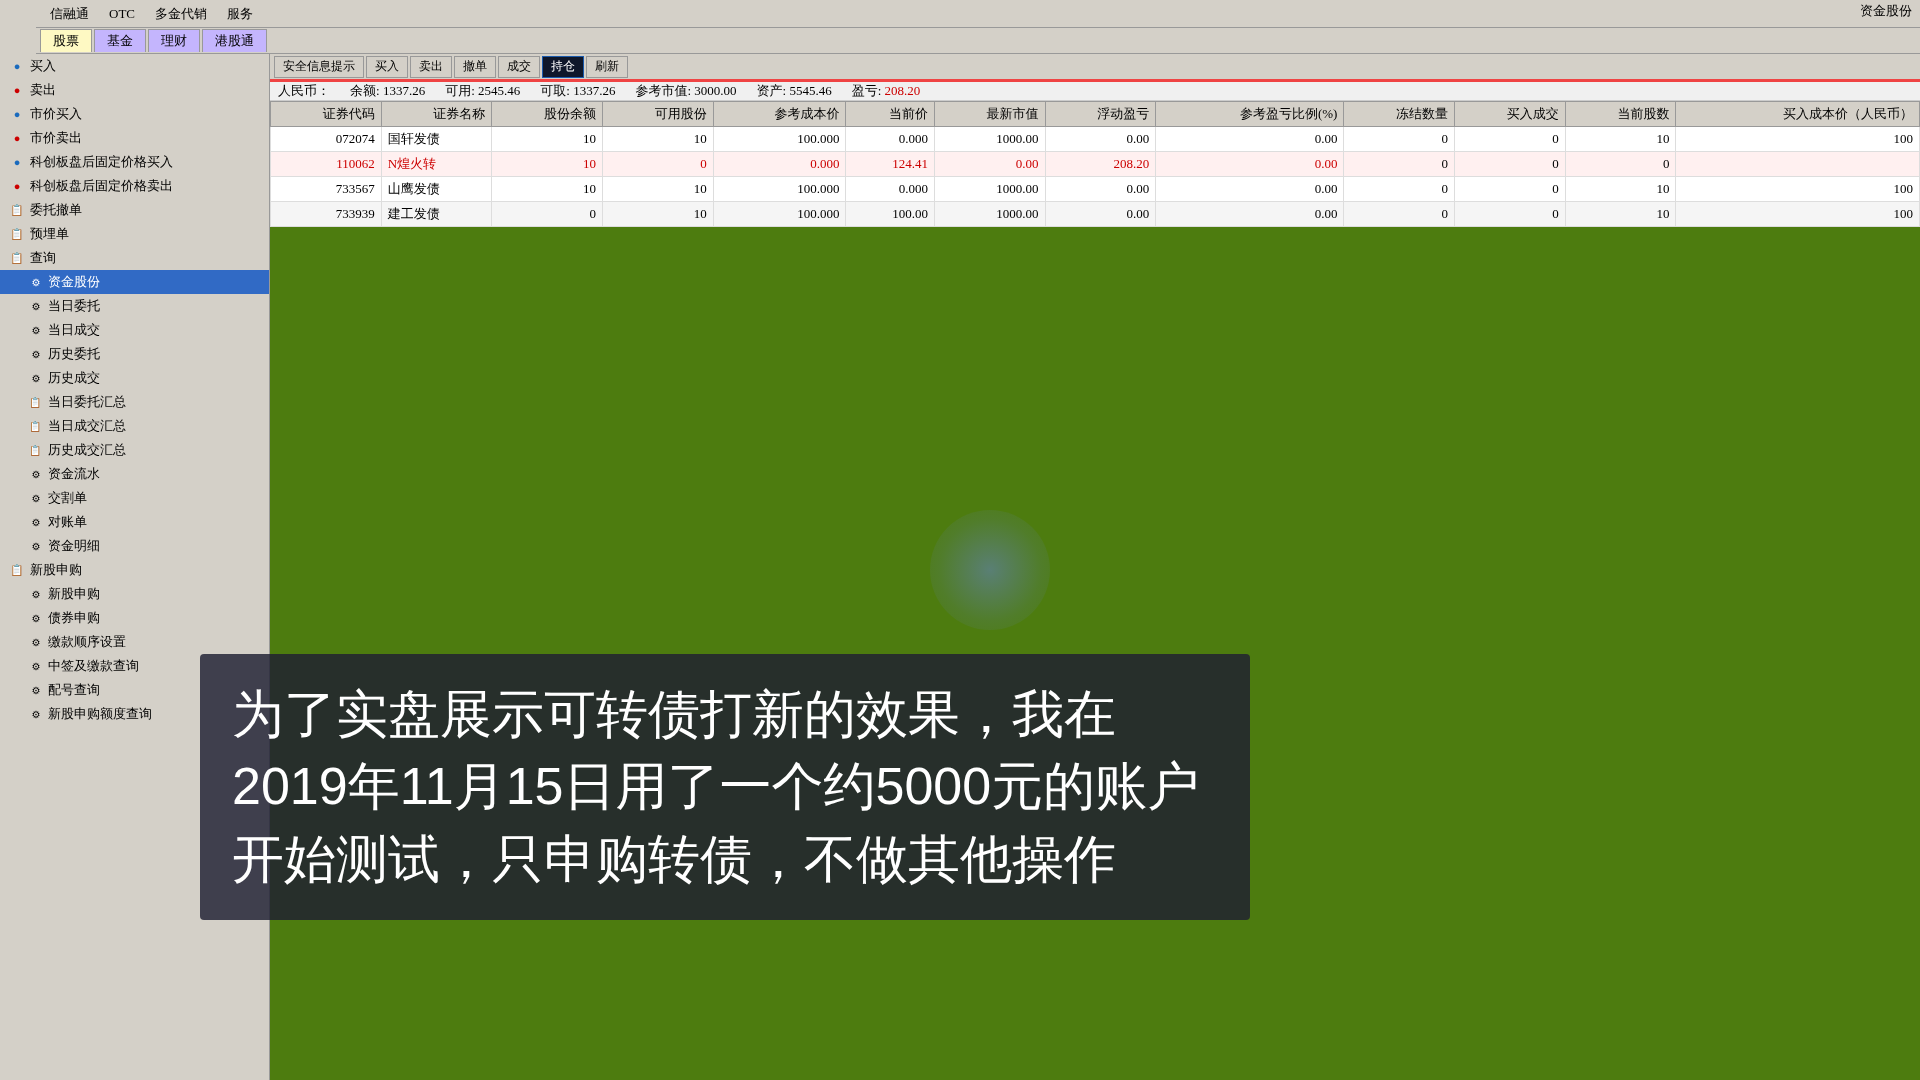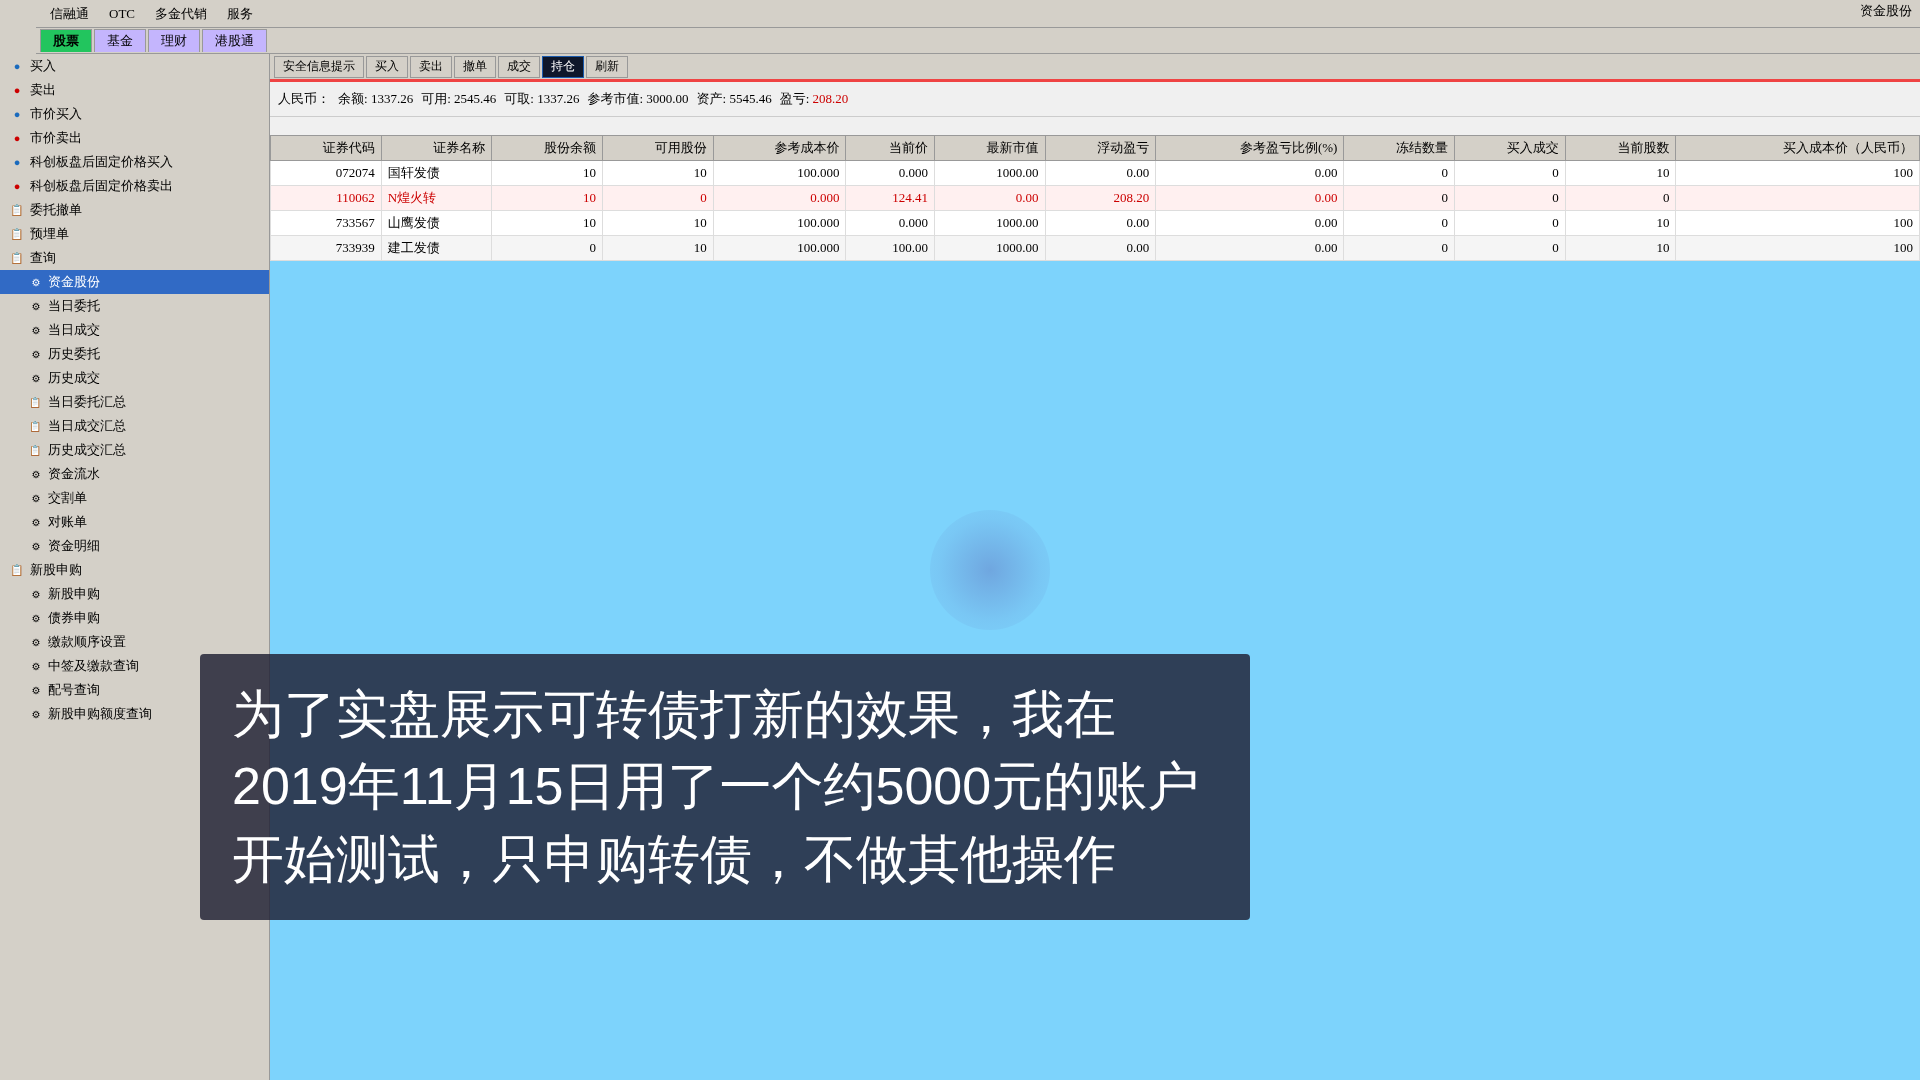--- a/index.html
+++ b/index.html
@@ -42,22 +42,22 @@
       padding: 2px 12px;
       font-size: 13px;
       cursor: pointer;
       background: #c4b5fd;
       border: 1px solid #999;
       border-bottom: none;
       margin-right: 2px;
       color: #000;
     }
     .tab-item.active {
-      background: #22c55e;
-      font-weight: bold;
+      background: #fef9c3;
+      font-weight: normal;
     }
 
     
     .main-layout {
       display: flex;
       height: calc(1080px - 54px);
     }
 
     
     .sidebar {
@@ -135,35 +135,34 @@
     .toolbar-btn.active {
       background: #0f172a;
       color: #fff;
       border-color: #1a5aad;
     }
 
     
     .info-bar {
       background: #f0f0f0;
       border-bottom: 1px solid #ccc;
-      padding: 8px 8px;
-      font-size: 13px;
-      color: #000;
-      display: flex;
-      gap: 8px;
+      padding: 0 8px;
+      font-size: 13px;
+      color: #000;
+      display: flex;
+      gap: 20px;
       align-items: center;
     }
     .info-bar span { white-space: nowrap; }
 
     
     .table-container {
       flex: 1;
       overflow: auto;
-      background: #7dd3fc;
-      margin-top: 18px;
+      background: #4d7c0f;
     }
     table {
       border-collapse: collapse;
       width: 100%;
       font-size: 13px;
     }
     thead tr {
       background: #d4d0c8;
     }
     thead th {

